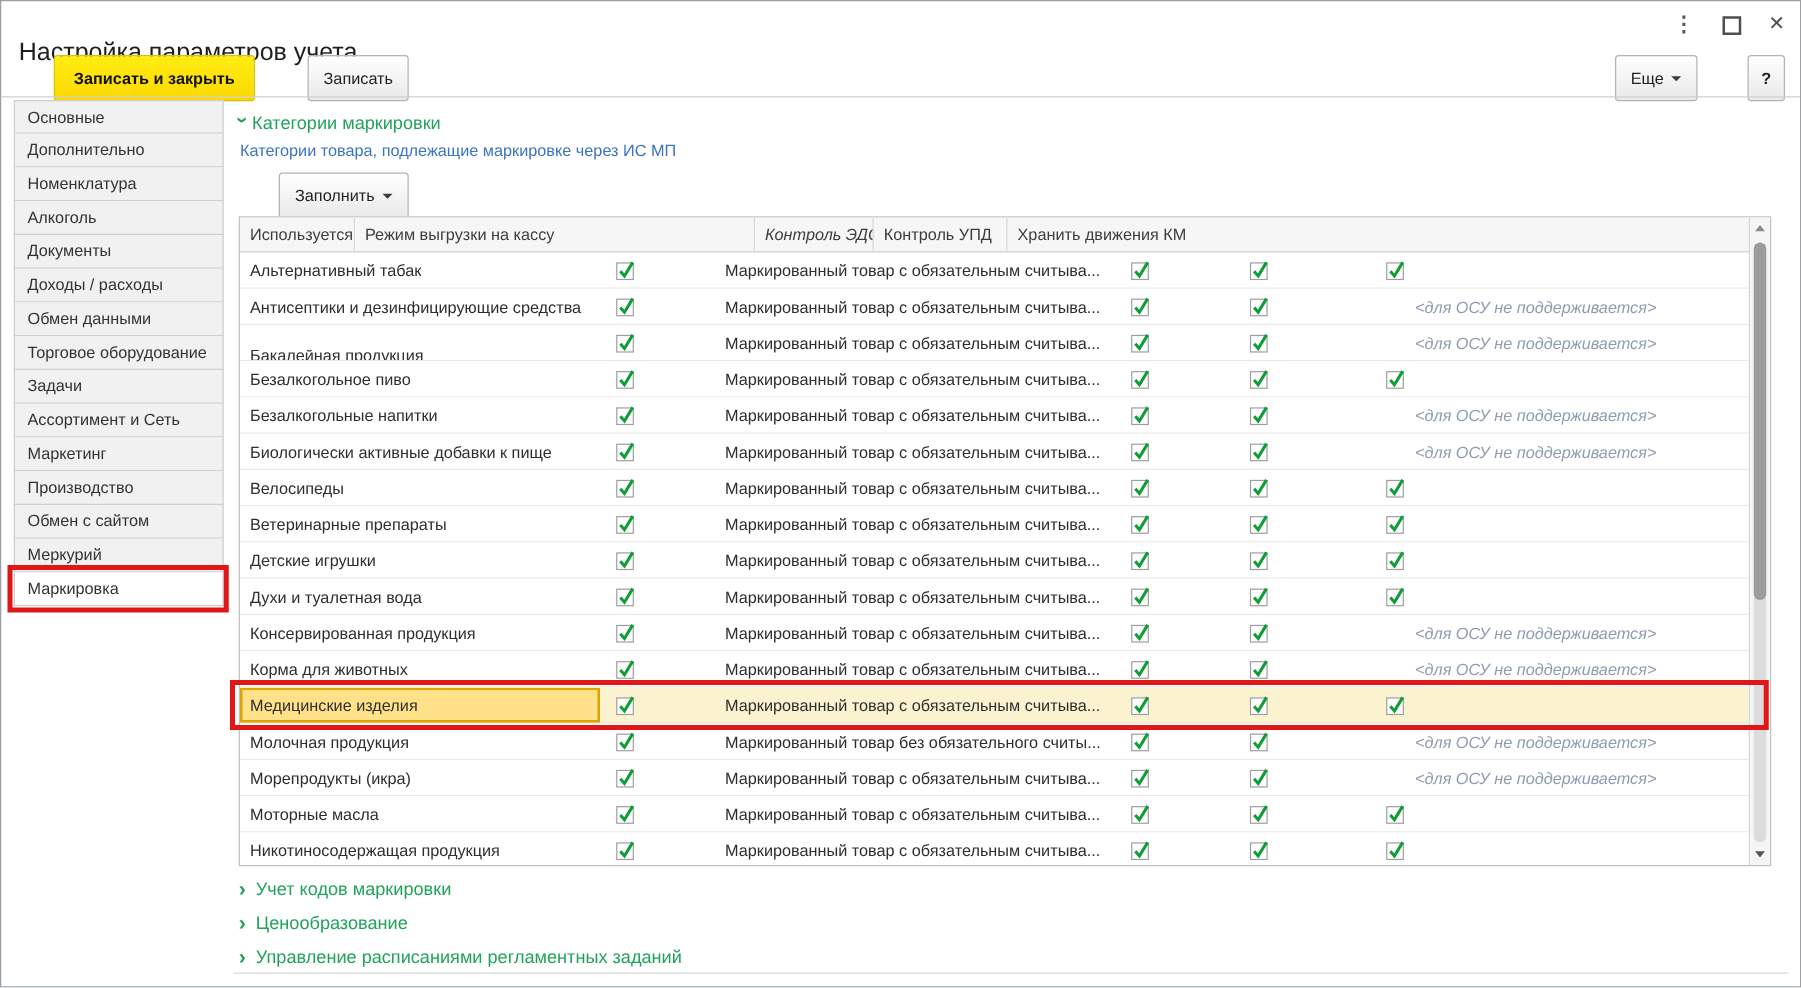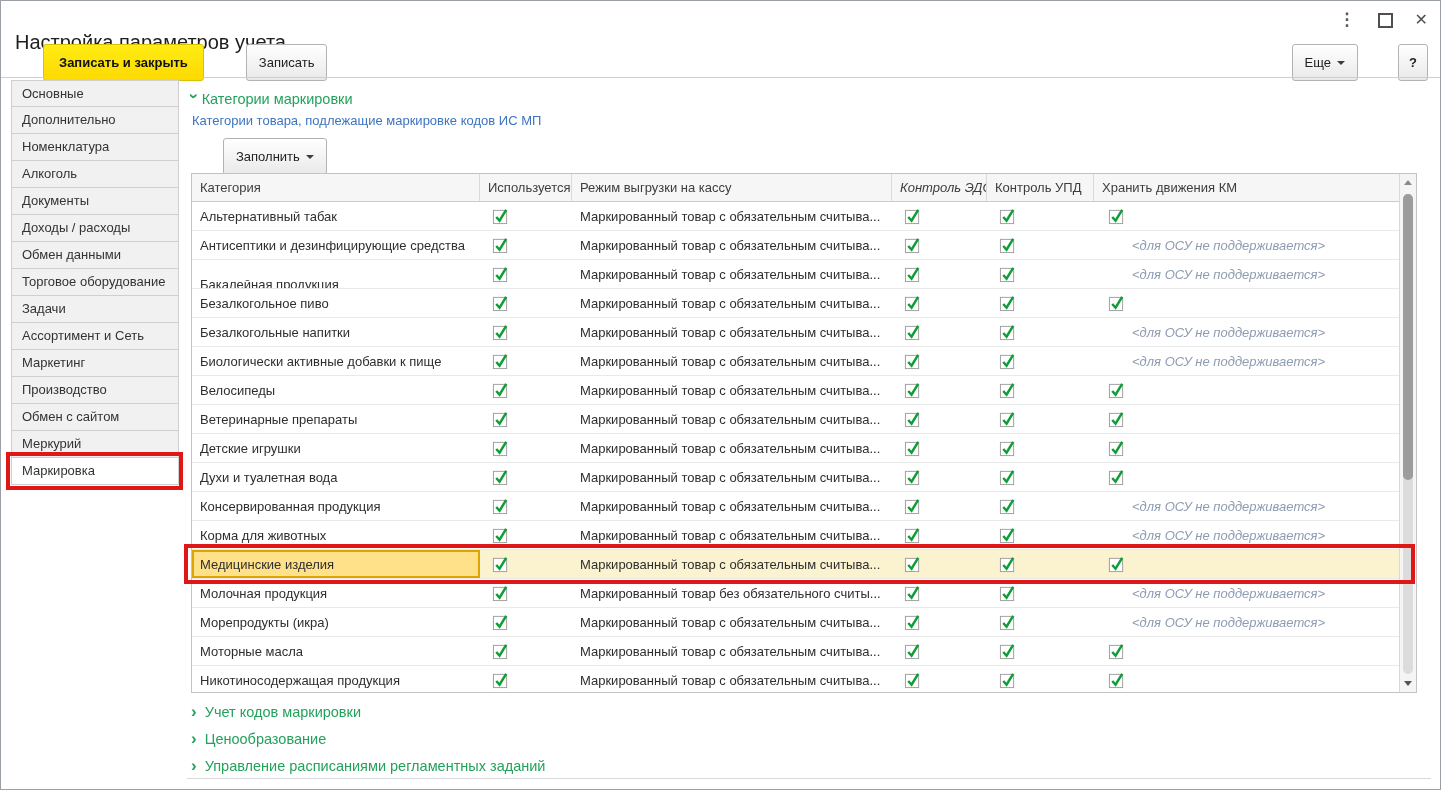--- a/index.html
+++ b/index.html
@@ -109,32 +109,31 @@
       <div class="side-item">Меркурий</div>
       <div class="side-item selected">Маркировка</div>
     </div>
   <div class="annot annot-sidebar"></div>
 
   <div class="section-header">
     <span class="chev down">›</span>
     <span>Категории маркировки</span>
   </div>
 
-  <div class="link">Категории товара, подлежащие маркировке кодов ИС МП</div>
+  <div class="link">Категории товара, подлежащие маркировке через ИС МП</div>
 
   <div class="fill-btn">
     <button class="btn">
         <span>Заполнить</span>
         <span class="caret"></span>
       </button>
   </div>
 
   <div class="table">
     <div class="thead">
-        <div class="th" style="width: 288px;">Категория</div>
         <div class="th" style="width: 92px;">Используется</div>
         <div class="th" style="width: 320px;">Режим выгрузки на кассу</div>
         <div class="th" style="width: 95px; font-style: italic;">Контроль ЭДО</div>
         <div class="th" style="width: 107px;">Контроль УПД</div>
         <div class="th" style="width: 305px;">Хранить движения КМ</div>
       </div>
     <div class="tbody">
         <div class="tr">
           <div class="td" style="width: 288px;">Альтернативный табак</div>
           <div class="td ck" style="width: 92px;">

